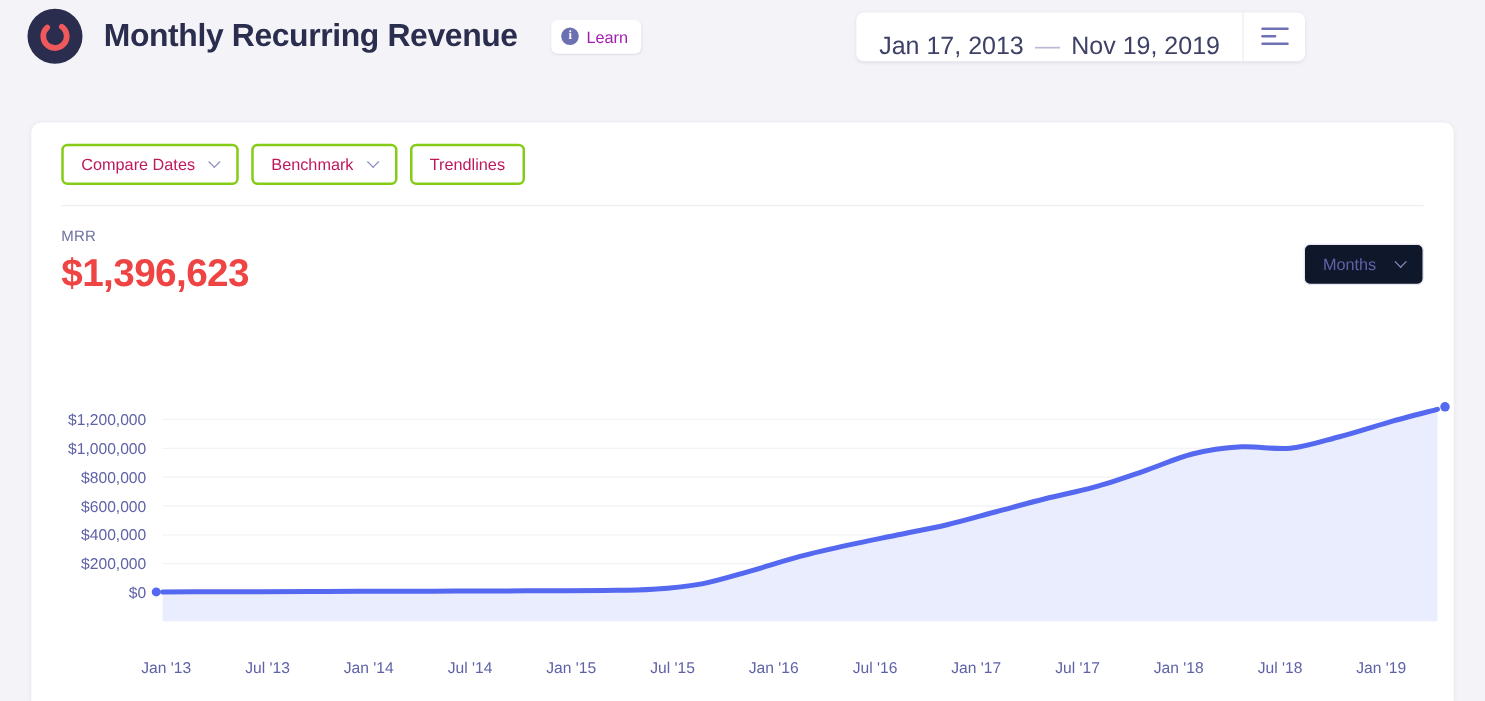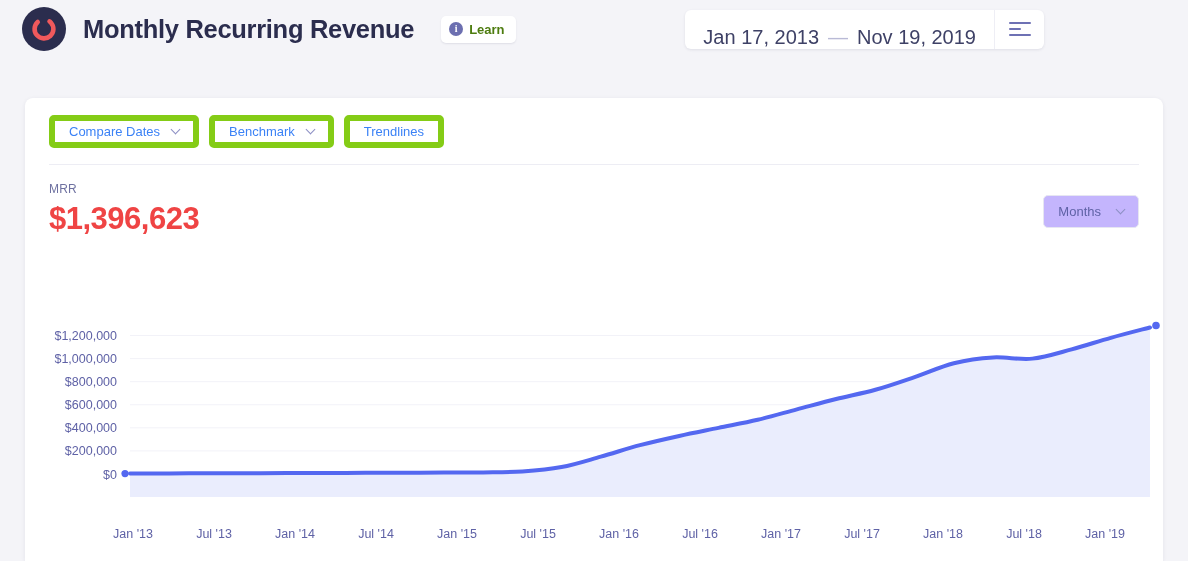--- a/index.html
+++ b/index.html
@@ -61,22 +61,22 @@
     color: #ffffff;
     font-size: 10px;
     font-weight: bold;
     font-family: "Liberation Serif", serif;
     line-height: 14px;
     text-align: center;
     flex: 0 0 auto;
   }
   .learn-badge .learn-label {
     font-size: 13px;
-    color: #4d7c0f;
-    font-weight: 700;
+    color: #a21caf;
+    font-weight: 400;
   }
 
   .header-right {
     margin-left: auto;
     display: flex;
     align-items: stretch;
     background: #ffffff;
     border-radius: 6px;
     box-shadow: 0 1px 3px rgba(40,40,80,0.10);
     height: 39px;
@@ -126,25 +126,25 @@
     display: flex;
     gap: 10px;
     padding: 17px 0 0 24px;
   }
   .tool-btn {
     display: inline-flex;
     align-items: center;
     gap: 12px;
     height: 33px;
     padding: 0 14px;
-    border: 6px solid #84cc16;
+    border: 2px solid #84cc16;
     border-radius: 5px;
     background: #fff;
     font-size: 13px;
-    color: #3b82f6;
+    color: #be185d;
     font-weight: 500;
     cursor: pointer;
     white-space: nowrap;
   }
   .chev {
     display: inline-block;
     width: 7px; height: 7px;
     border-right: 1.6px solid #8c8fc4;
     border-bottom: 1.6px solid #8c8fc4;
     transform: translateY(-2px) rotate(45deg);
@@ -176,21 +176,21 @@
   .granularity {
     margin-left: auto;
     margin-top: 4px;
     display: inline-flex;
     align-items: center;
     gap: 16px;
     height: 33px;
     padding: 0 14px;
     border: 1px solid #e6e6f2;
     border-radius: 5px;
-    background: #c4b5fd;
+    background: #0f172a;
     font-size: 13px;
     color: #5f62a6;
     font-weight: 500;
     cursor: pointer;
   }
 
   
   .chart-wrap {
     position: absolute;
     left: 0; top: 198px;

